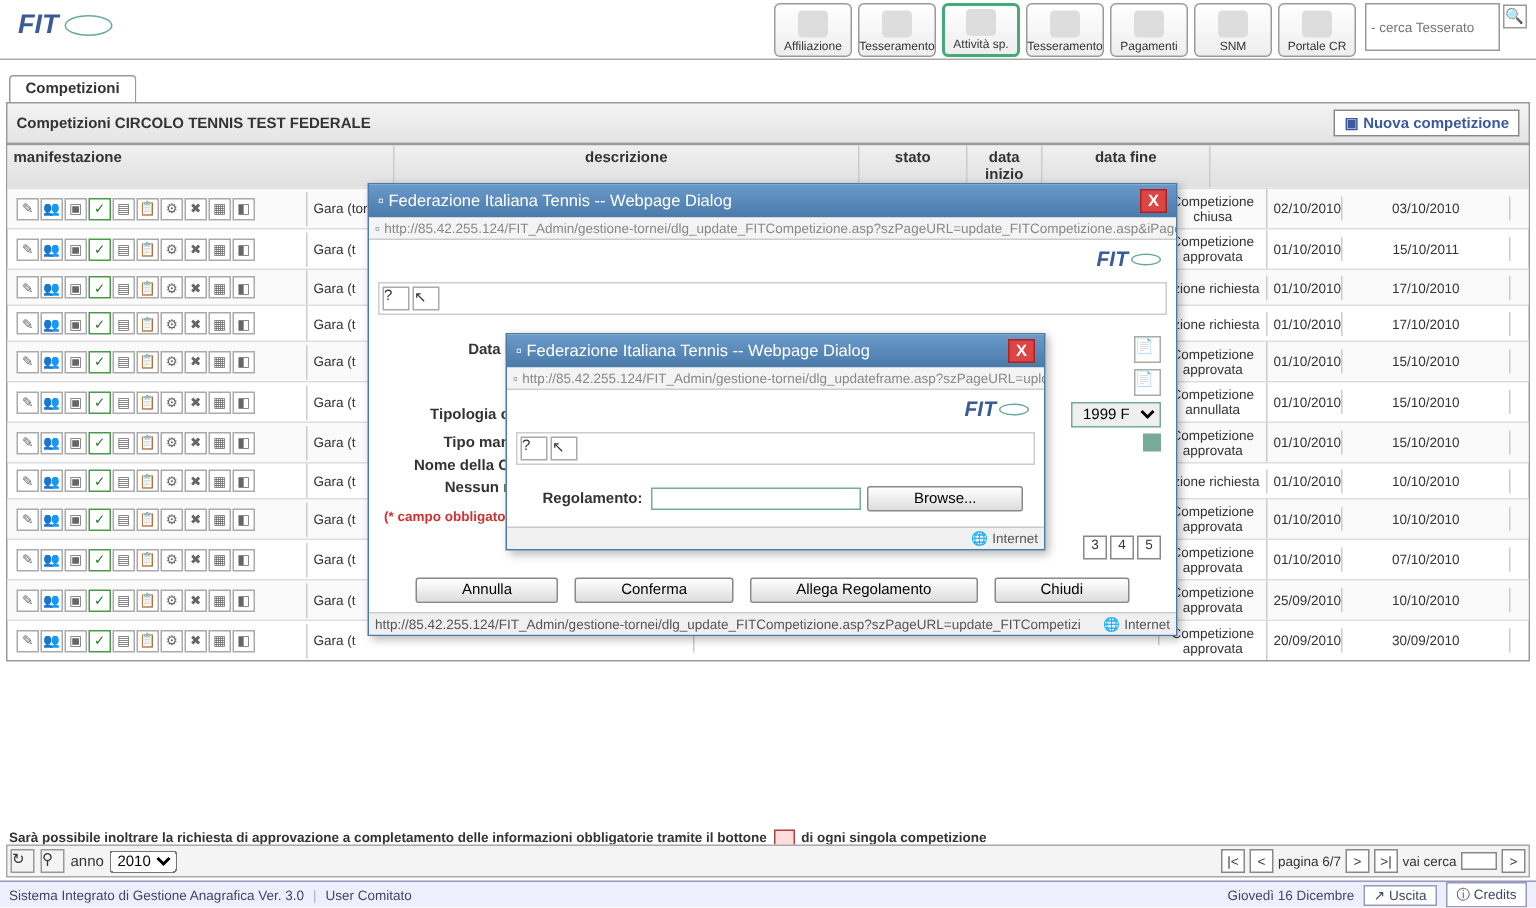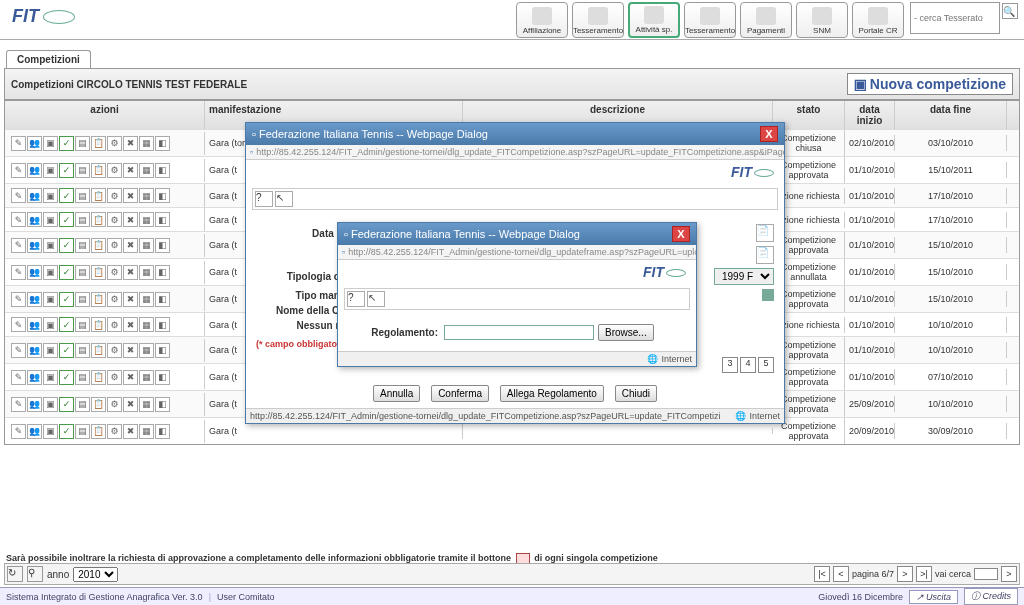--- a/index.html
+++ b/index.html
@@ -15,21 +15,21 @@
 .nav-btn .ic { width: 20px; height: 18px; background: #ddd; border-radius: 3px; margin-bottom: 1px; }
 .search-box { width: 90px; height: 32px; border: 1px solid #999; margin-left: 6px; font-size: 9px; padding: 1px 3px; color: #888; }
 .search-ic { width: 16px; height: 16px; border: 1px solid #999; margin: 1px 2px; cursor: pointer; display: flex; align-items: center; justify-content: center; }
 
 
 .tabs { margin-top: 10px; padding-left: 6px; }
 .tab { display: inline-block; border: 1px solid #999; border-bottom: none; padding: 3px 10px; background: #fff; font-size: 10px; font-weight: bold; border-radius: 3px 3px 0 0; }
 
 
 .section-bar { border: 1px solid #999; background: linear-gradient(#f4f4f4,#e4e4e4); padding: 4px 6px; font-size: 10px; font-weight: bold; display: flex; justify-content: space-between; align-items: center; margin: 0 4px; }
-.new-btn { border: 1px solid #888; background: #fff; padding: 2px 6px; font-size: 14px; cursor: pointer; color: #3a5a9a; display: flex; align-items: flex-end; gap: 3px; }
+.new-btn { border: 1px solid #888; background: #fff; padding: 2px 6px; font-size: 10px; cursor: pointer; color: #3a5a9a; display: flex; align-items: flex-end; gap: 3px; }
 .new-btn::before { content: "▣"; }
 
 
 .grid { border: 1px solid #999; margin: 0 4px; }
 .ghead { display: flex; background: linear-gradient(#f0f0f0,#e0e0e0); font-size: 10px; font-weight: bold; }
 .ghead > div, .grow > div { border-right: 1px solid #ccc; padding: 3px 4px; text-align: center; }
 .col-act { width: 200px; }
 .col-man { width: 258px; text-align: left !important; }
 .col-desc { width: 310px; text-align: center; }
 .col-stat { width: 72px; }
@@ -50,39 +50,39 @@
 .dlg-logo { text-align: right; padding: 4px 10px; font-style: italic; font-weight: bold; color: #3a5a9a; font-size: 14px; }
 .dlg-toolbar { border: 1px solid #ccc; margin: 4px 6px; padding: 2px; display: flex; gap: 2px; }
 .dlg-toolbar .tb { width: 18px; height: 16px; border: 1px solid #aaa; cursor: pointer; }
 .dlg-body { padding: 6px 10px; }
 .frow { display: flex; align-items: center; margin: 4px 0; font-size: 10px; }
 .frow label { width: 110px; text-align: right; margin-right: 6px; font-weight: bold; }
 .frow input[type=text], .frow select { border: 1px solid #7a9; padding: 1px 3px; font-size: 10px; }
 .side-ic { width: 18px; height: 18px; border: 1px solid #aaa; margin-left: 4px; cursor: pointer; }
 .req-note { color: #c33; font-size: 9px; font-weight: bold; margin: 8px 0; }
 .dlg-buttons { text-align: center; padding: 6px; }
-.dlg-buttons button, .browse-btn { border: 1px solid #888; background: linear-gradient(#fff,#ddd); padding: 2px 6px; margin: 0 4px; font-size: 10px; cursor: pointer; border-radius: 2px; }
+.dlg-buttons button, .browse-btn { border: 1px solid #888; background: linear-gradient(#fff,#ddd); padding: 2px 30px; margin: 0 4px; font-size: 10px; cursor: pointer; border-radius: 2px; }
 .dlg-status { background: #f0f0f0; border-top: 1px solid #ccc; padding: 2px 4px; font-size: 9px; color: #555; display: flex; align-items: center; }
 .dlg-status .zone { margin-left: auto; display: flex; align-items: center; gap: 3px; }
 .pager-btns { display: inline-flex; gap: 2px; margin-left: 8px; }
 .pager-btns span { border: 1px solid #888; width: 16px; height: 16px; text-align: center; font-size: 9px; cursor: pointer; background: #fff; }
 
 
 .footer-note { position: absolute; bottom: 40px; left: 6px; font-size: 9px; font-weight: bold; }
 .footer-note .send-ic { display: inline-block; width: 14px; height: 12px; border: 1px solid #a44; background: #fdd; vertical-align: middle; margin: 0 2px; }
 .bottom-bar { position: absolute; bottom: 20px; left: 4px; right: 4px; display: flex; align-items: center; gap: 4px; border: 1px solid #aaa; padding: 2px; background: #f4f4f4; }
 .bottom-bar .bicon { width: 16px; height: 16px; border: 1px solid #999; cursor: pointer; }
 .bottom-bar select { font-size: 10px; }
 .pager-right { margin-left: auto; display: flex; align-items: center; gap: 3px; font-size: 9px; }
 .pager-right .pb { width: 16px; height: 16px; border: 1px solid #888; background: #fff; cursor: pointer; text-align: center; line-height: 14px; }
 .pager-right input { width: 24px; border: 1px solid #888; font-size: 9px; }
 .status-bar { position: absolute; bottom: 0; left: 0; right: 0; background: #eef; border-top: 1px solid #99b; display: flex; align-items: center; padding: 2px 6px; font-size: 9px; color: #446; height: 18px; }
 .status-bar .sep { margin: 0 6px; color: #aac; }
 .status-bar .right { margin-left: auto; display: flex; gap: 6px; align-items: center; }
-.status-bar .sbtn { border: 1px solid #99b; padding: 1px 6px; cursor: pointer; background: #fff; font-style: italic; }
+.status-bar .sbtn { border: 1px solid #99b; padding: 1px 6px; cursor: pointer; background: #fff; }
 </style>
 </head>
 <body>
 
 <div class="header">
   <div class="logo">FIT</div>
   <div class="nav-buttons" id="nav-buttons">
       <div class="nav-btn">
         <div class="ic"></div>
         <span>Affiliazione</span>
@@ -122,21 +122,20 @@
 
 <div class="section-bar">
   <span>Competizioni CIRCOLO TENNIS TEST FEDERALE</span>
   <div class="new-btn">
       <span>Nuova competizione</span>
     </div>
 </div>
 
 <div class="grid">
   <div class="ghead">
-    <div class="col-act">azioni</div>
     <div class="col-man">manifestazione</div>
     <div class="col-desc">descrizione</div>
     <div class="col-stat">stato</div>
     <div class="col-d1">data inizio</div>
     <div class="col-d2">data fine</div>
   </div>
   <div id="grid-body">
       <div class="grow">
         <div class="col-act">
           <div class="act-icons">

